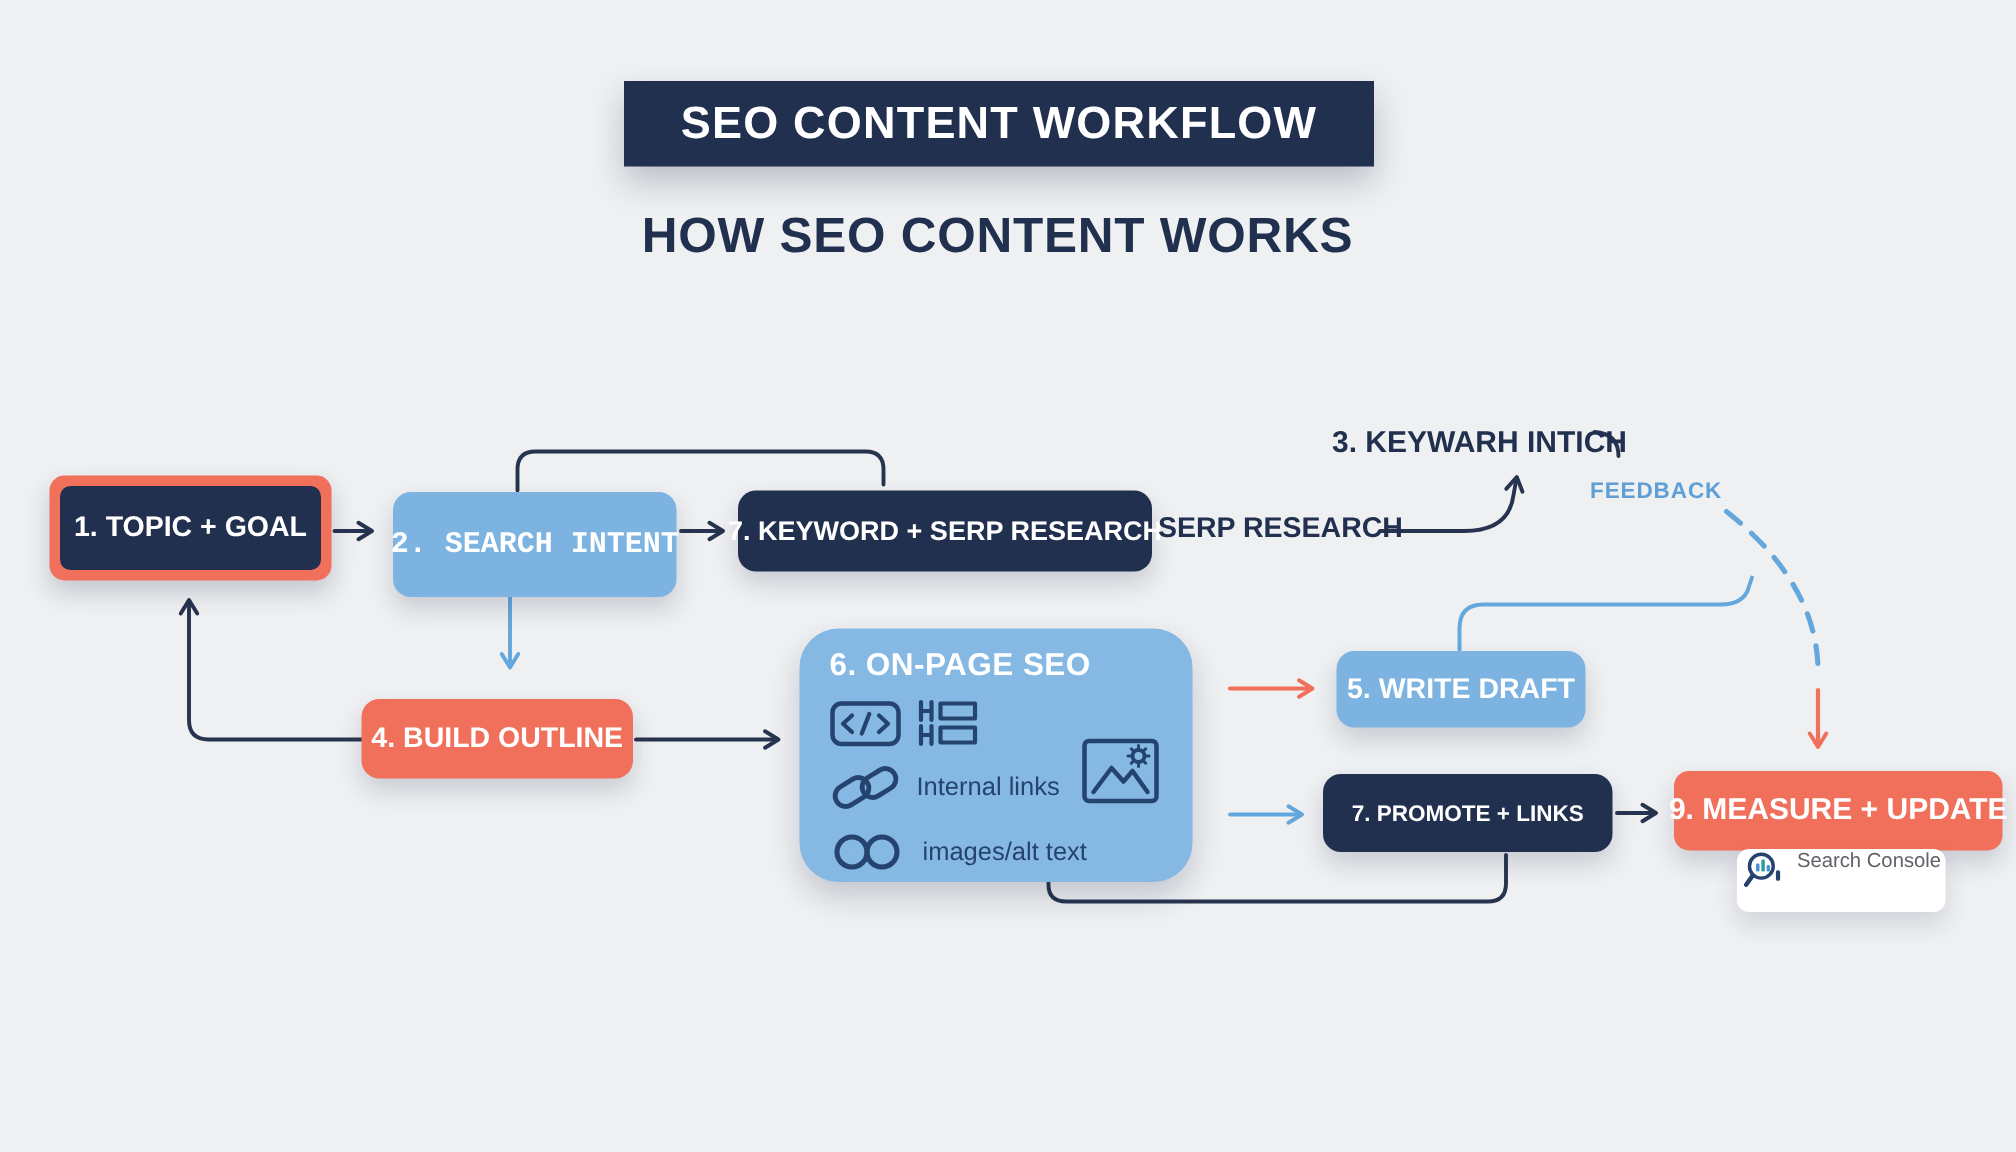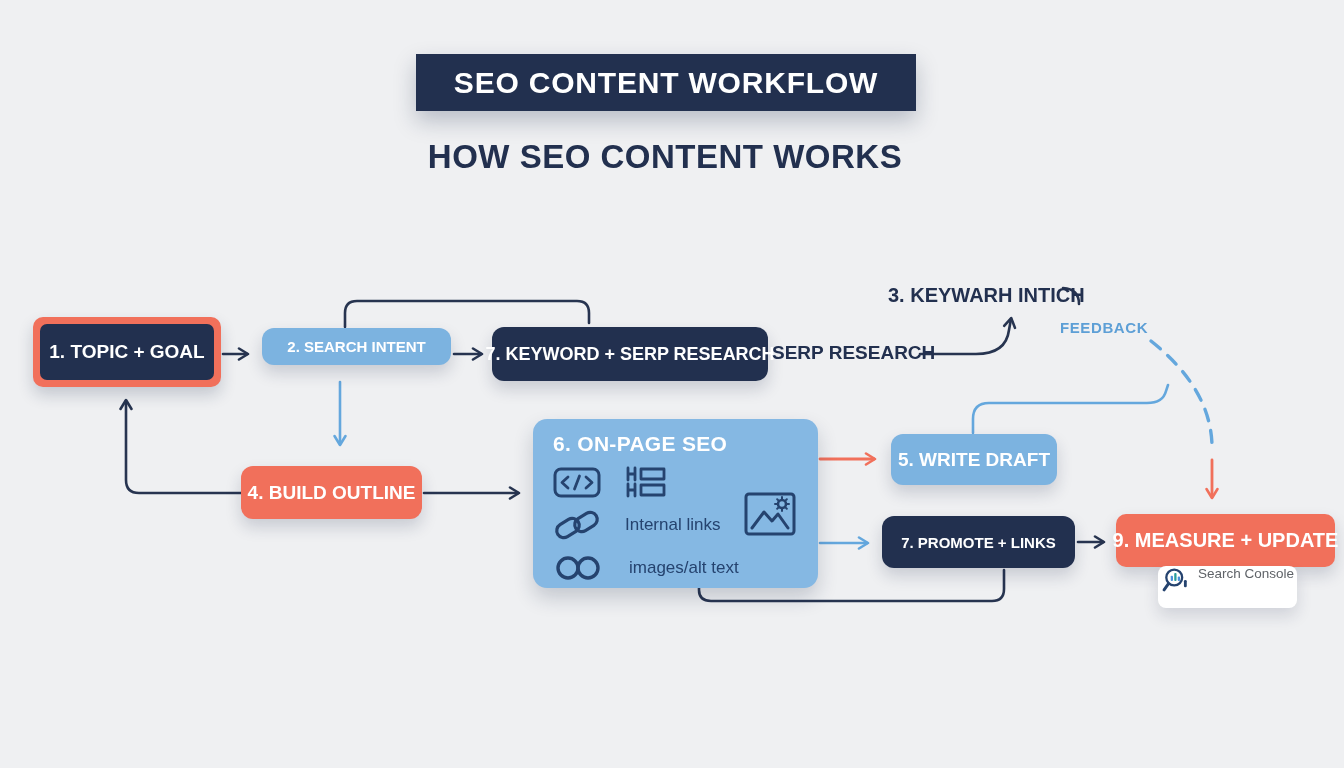--- a/index.html
+++ b/index.html
@@ -24,41 +24,41 @@
   .fill-blue{background:var(--blue);}
   .fill-coral{background:var(--coral);}
 
   .box1-outer{position:absolute;left:33px;top:317px;width:188px;height:70px;
     background:var(--coral);border-radius:10px;padding:7px;
     box-shadow:0 8px 16px rgba(25,38,70,.2);}
   .box1-inner{width:100%;height:100%;background:var(--navy);border-radius:7px;
     display:flex;align-items:center;justify-content:center;color:#fff;font-weight:bold;
     font-size:19px;white-space:nowrap;}
 
-  .box2{left:262px;top:328px;width:189px;height:37px;font-size:15px;}
+  .box2{left:262px;top:328px;width:189px;height:70px;font-size:20px;font-family:Liberation Mono, monospace;}
   .box3{left:492px;top:327px;width:276px;height:54px;font-size:18px;}
   .box4{left:241px;top:466px;width:181px;height:53px;font-size:19px;}
   .box5{left:891px;top:434px;width:166px;height:51px;font-size:19px;}
   .box7{left:882px;top:516px;width:193px;height:52px;font-size:15px;}
   .box9{left:1116px;top:514px;width:219px;height:53px;font-size:20px;border-radius:10px;}
 
   
   .serp-overflow{position:absolute;left:772px;top:342px;color:var(--navy);
     font-size:19px;font-weight:bold;white-space:nowrap;}
   .keywarh{position:absolute;left:888px;top:284px;color:var(--navy);
     font-size:20px;font-weight:bold;white-space:nowrap;}
   .feedback{position:absolute;left:1060px;top:319px;color:var(--feedback);
     font-size:15px;font-weight:bold;letter-spacing:.6px;}
 
   
-  .onpage{position:absolute;left:533px;top:419px;width:285px;height:169px;
-    background:var(--bluebig);border-radius:14px;box-shadow:0 10px 20px rgba(25,38,70,.2);
+  .onpage{position:absolute;left:533px;top:419px;width:262px;height:169px;
+    background:var(--bluebig);border-radius:26px;box-shadow:0 10px 20px rgba(25,38,70,.2);
     padding:13px 0 0 20px;}
   .onpage-title{color:#fff;font-size:21px;font-weight:bold;letter-spacing:.3px;}
-  .onpage-row{display:flex;align-items:center;gap:24px;margin-top:9px;height:34px;}
+  .onpage-row{display:flex;align-items:center;gap:10px;margin-top:9px;height:34px;}
   .onpage-label{color:var(--iconnavy);font-size:17px;font-weight:500;white-space:nowrap;}
   .onpage .img-icon{position:absolute;right:22px;top:73px;}
   svg.ic{display:block;}
   .ic *{stroke:var(--iconnavy);fill:none;stroke-linecap:round;stroke-linejoin:round;}
 
   
   .sc-badge{position:absolute;left:1158px;top:566px;width:139px;height:42px;background:#fff;
     border-radius:8px;display:flex;align-items:flex-start;justify-content:center;gap:7px;
     box-shadow:0 8px 16px rgba(25,38,70,.14);}
   .sc-badge span{color:#5f6368;font-size:13.5px;}

